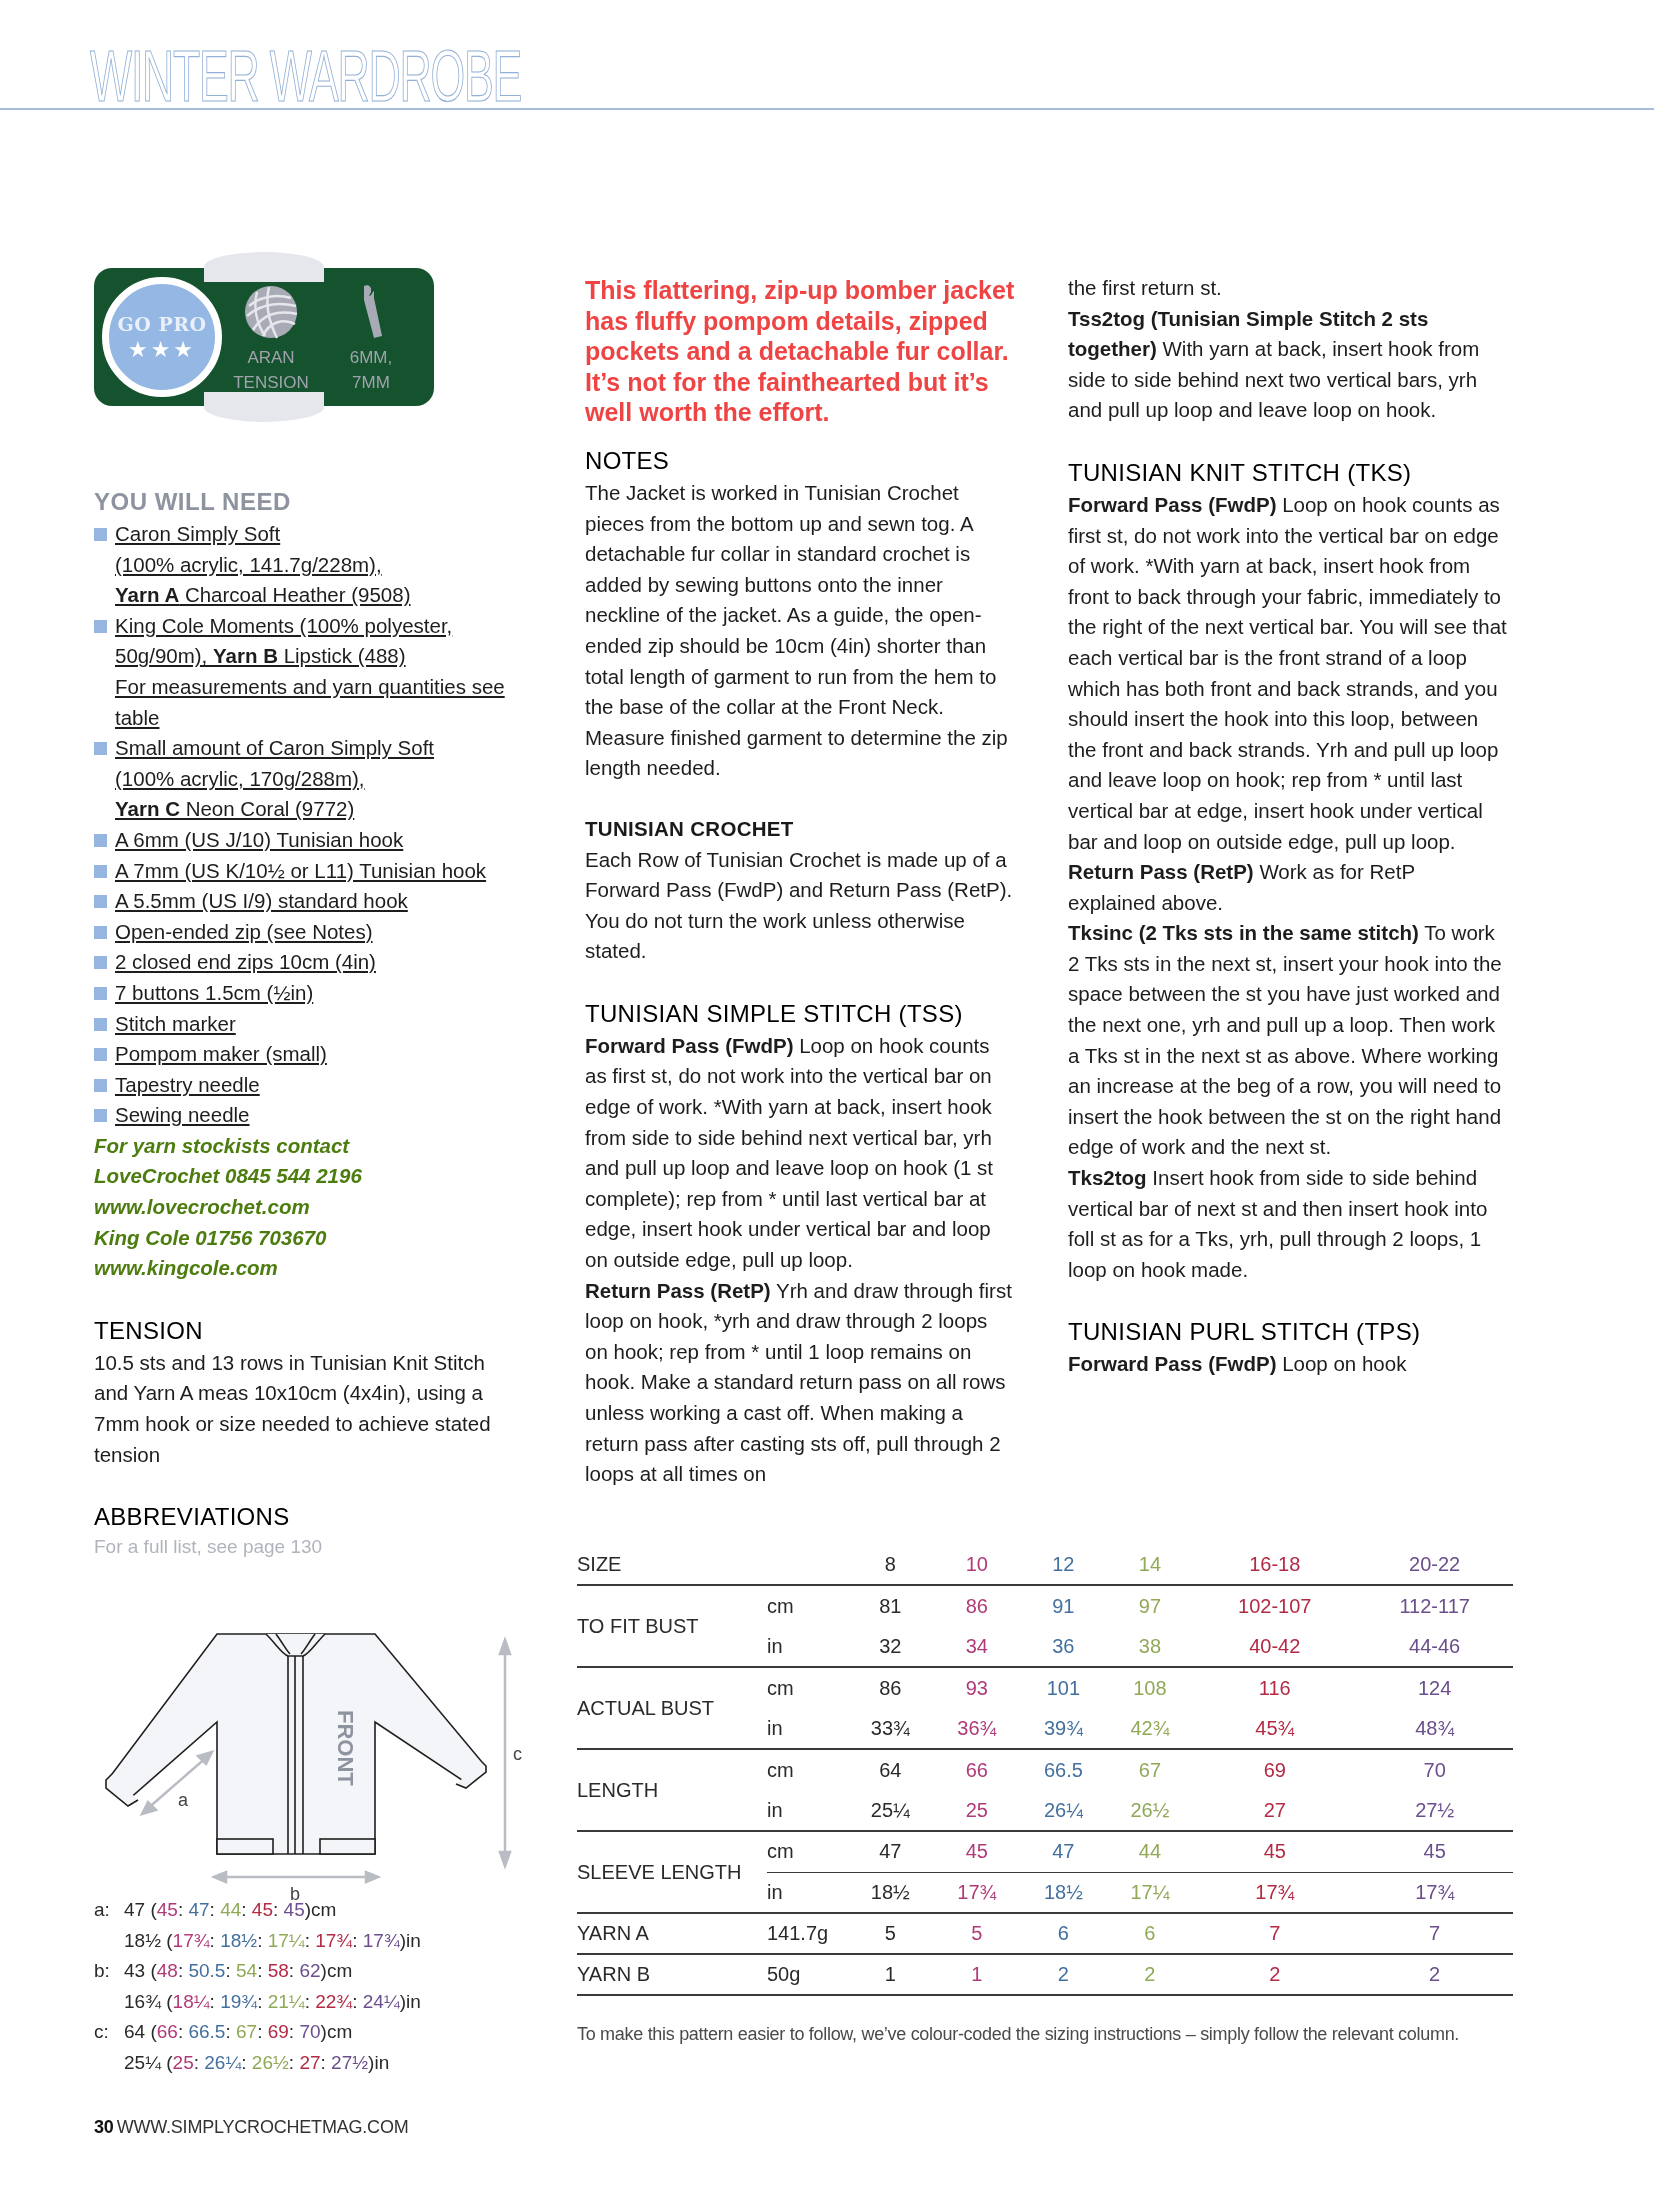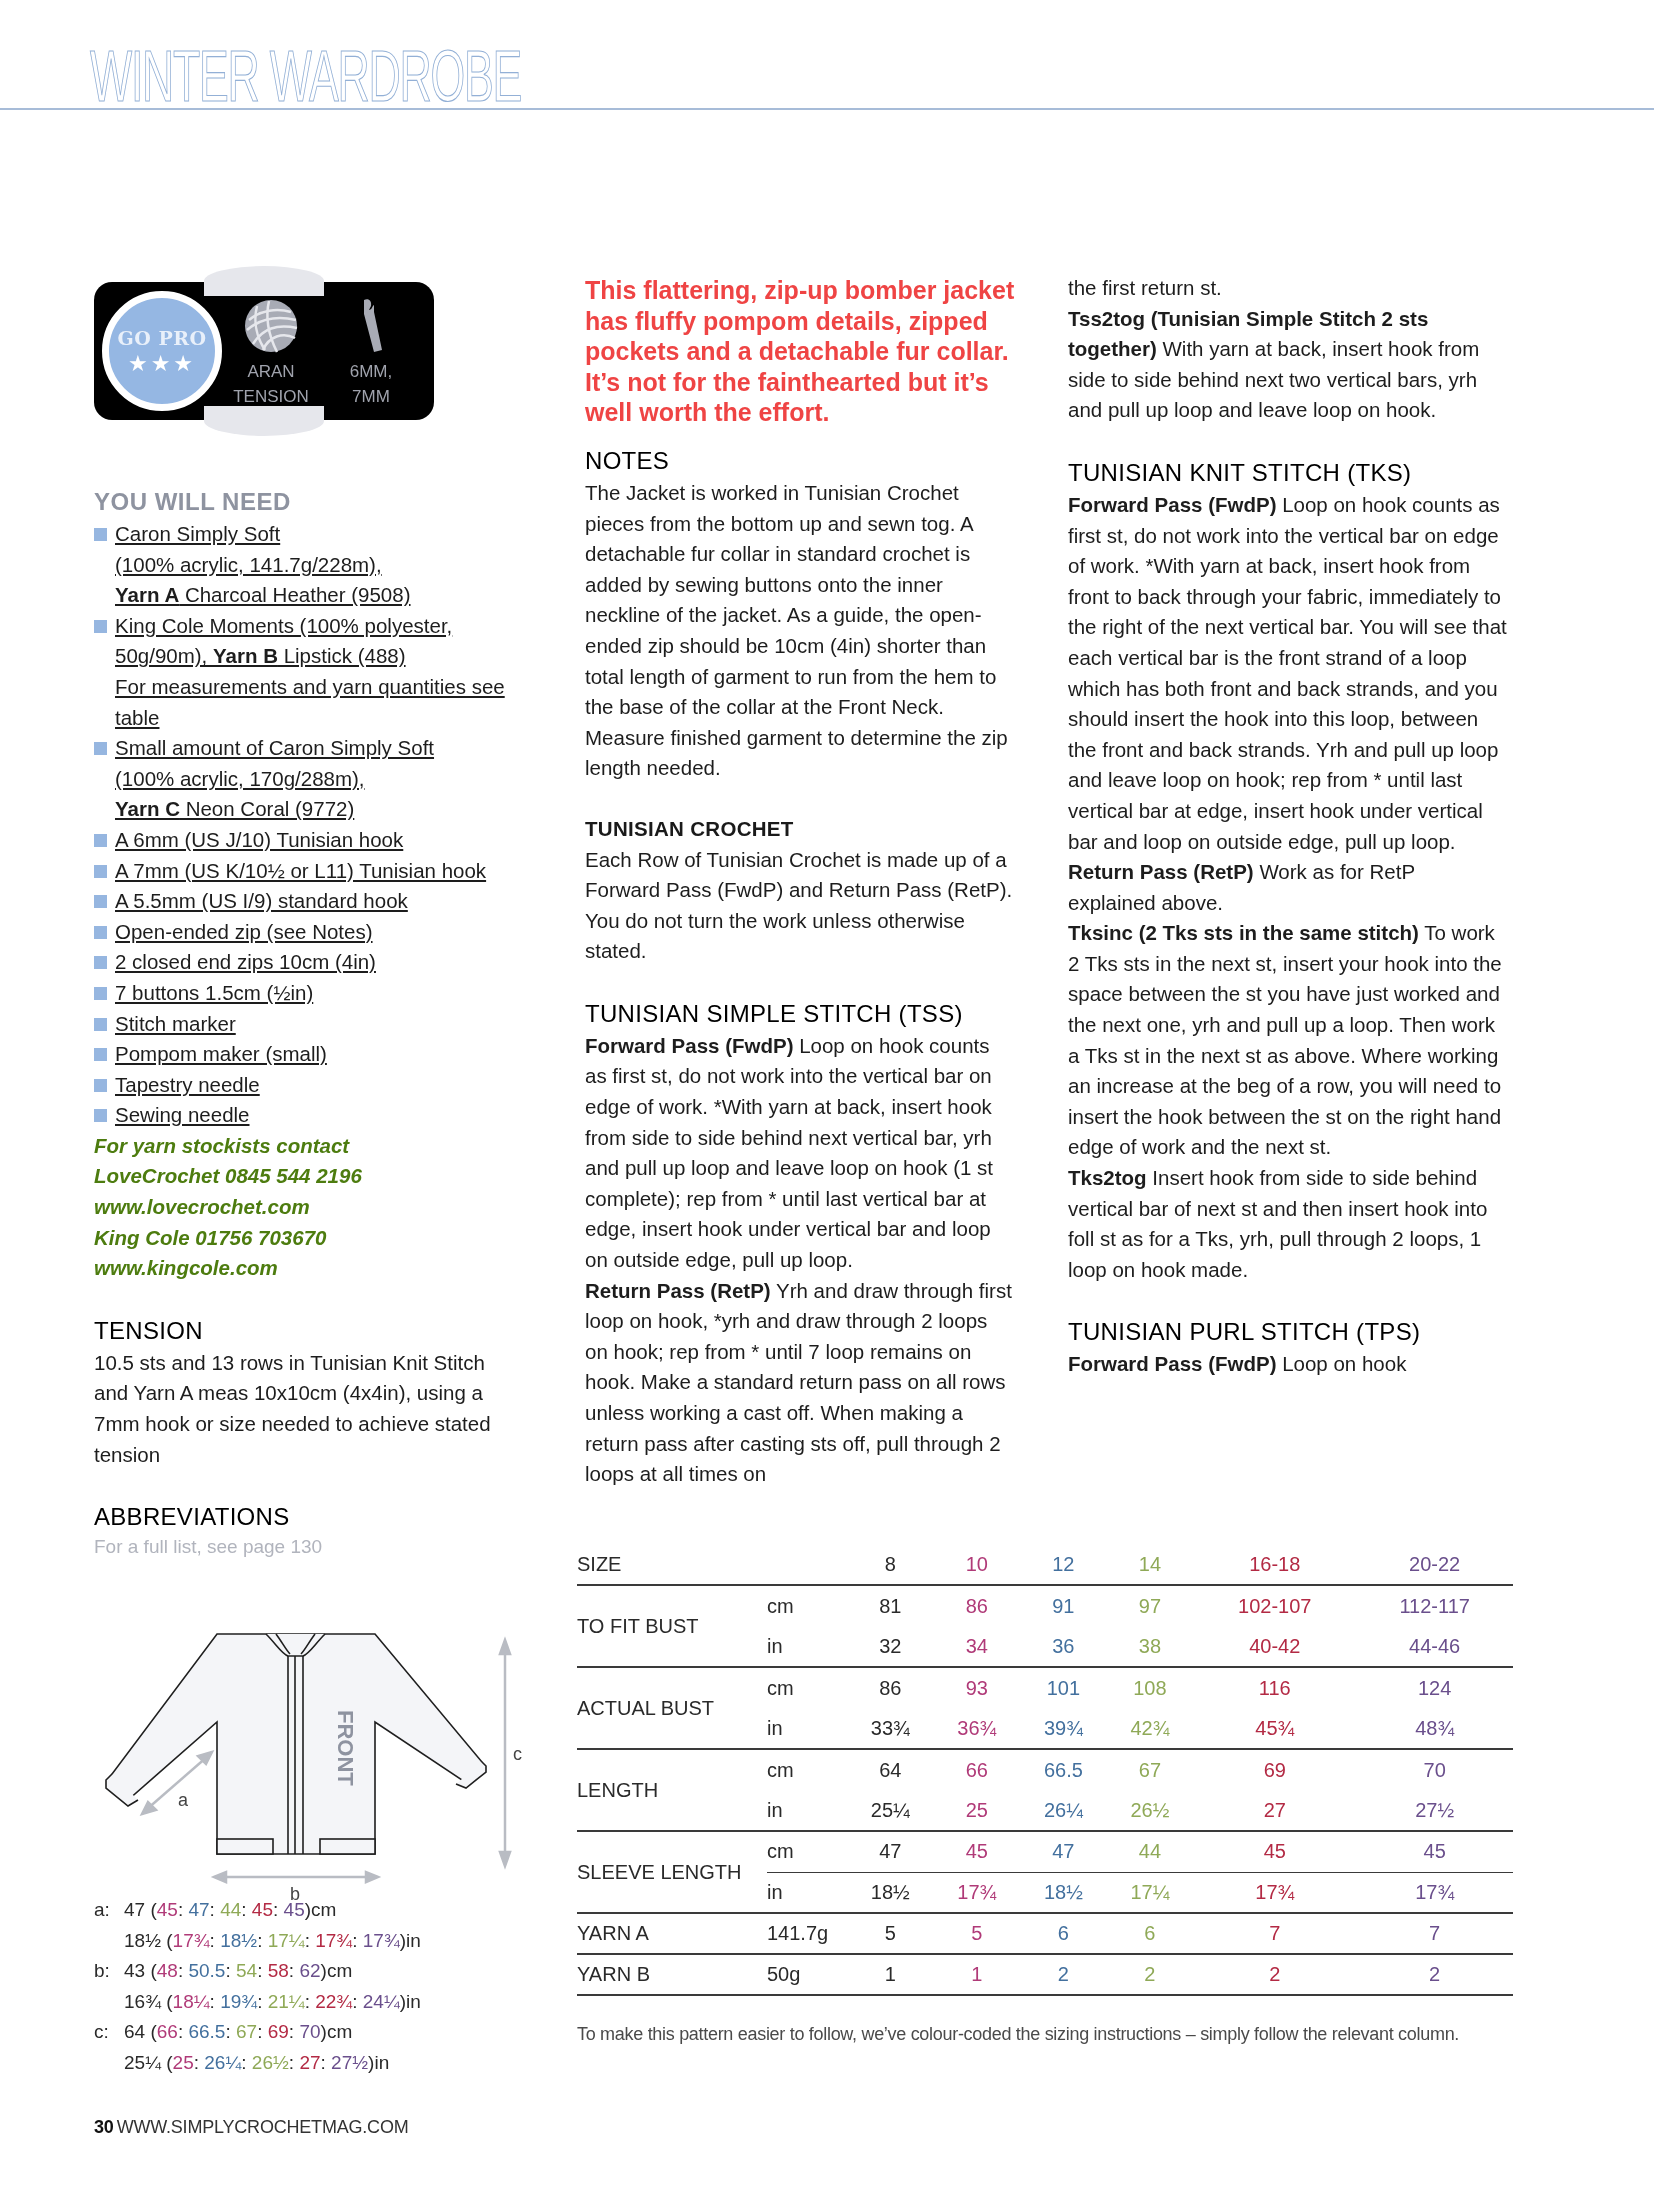--- a/index.html
+++ b/index.html
@@ -12,22 +12,22 @@
     font-family: "Liberation Sans Narrow", "Liberation Sans", sans-serif;
     font-size: 72px; font-weight: 100; letter-spacing: -2px;
     color: transparent; -webkit-text-stroke: 1.2px #93b0d6;
     transform: scaleX(0.62); transform-origin: left top;
     line-height: 72px; white-space: nowrap;
   }
   .header-rule { position: absolute; left: 0; top: 108px; width: 1654px; height: 2px; background: #a7bcd8; }
 
   
   .badge-panel {
-    position: absolute; left: 94px; top: 282px; width: 340px; height: 138px;
-    background: #000000; border-radius: 18px;
+    position: absolute; left: 94px; top: 268px; width: 340px; height: 138px;
+    background: #14532d; border-radius: 18px;
   }
   .badge-panel::before {
     content: ""; position: absolute; left: 110px; top: -16px; width: 120px; height: 30px;
     background: #e6e7ec; border-radius: 50% 50% 0 0;
   }
   .badge-panel::after {
     content: ""; position: absolute; left: 110px; bottom: -16px; width: 120px; height: 30px;
     background: #e6e7ec; border-radius: 0 0 50% 50%;
   }
   .go-pro {
@@ -247,21 +247,21 @@
   <div class="intro">This flattering, zip-up bomber jacket has fluffy pompom details, zipped pockets and a detachable fur collar. It’s not for the fainthearted but it’s well worth the effort.</div>
   <div class="gap-s"></div>
   <div class="sec-head">NOTES</div>
   <div class="body-text">The Jacket is worked in Tunisian Crochet pieces from the bottom up and sewn tog. A detachable fur collar in standard crochet is added by sewing buttons onto the inner neckline of the jacket. As a guide, the open-ended zip should be 10cm (4in) shorter than total length of garment to run from the hem to the base of the collar at the Front Neck. Measure finished garment to determine the zip length needed.</div>
   <div class="gap"></div>
   <div class="bold-head">TUNISIAN CROCHET</div>
   <div class="body-text">Each Row of Tunisian Crochet is made up of a Forward Pass (FwdP) and Return Pass (RetP). You do not turn the work unless otherwise stated.</div>
   <div class="gap"></div>
   <div class="sec-head">TUNISIAN SIMPLE STITCH (TSS)</div>
   <div class="body-text"><b>Forward Pass (FwdP)</b><span> Loop on hook counts as first st, do not work into the vertical bar on edge of work. *With yarn at back, insert hook from side to side behind next vertical bar, yrh and pull up loop and leave loop on hook (1 st complete); rep from * until last vertical bar at edge, insert hook under vertical bar and loop on outside edge, pull up loop.</span></div>
-  <div class="body-text"><b>Return Pass (RetP)</b><span> Yrh and draw through first loop on hook, *yrh and draw through 2 loops on hook; rep from * until 7 loop remains on hook. Make a standard return pass on all rows unless working a cast off. When making a return pass after casting sts off, pull through 2 loops at all times on</span></div>
+  <div class="body-text"><b>Return Pass (RetP)</b><span> Yrh and draw through first loop on hook, *yrh and draw through 2 loops on hook; rep from * until 1 loop remains on hook. Make a standard return pass on all rows unless working a cast off. When making a return pass after casting sts off, pull through 2 loops at all times on</span></div>
 </div>
 
 <div class="col-right">
   <div class="body-text">the first return st.</div>
   <div class="body-text"><b>Tss2tog (Tunisian Simple Stitch 2 sts together)</b><span> With yarn at back, insert hook from side to side behind next two vertical bars, yrh and pull up loop and leave loop on hook.</span></div>
   <div class="gap"></div>
   <div class="sec-head">TUNISIAN KNIT STITCH (TKS)</div>
   <div class="body-text"><b>Forward Pass (FwdP)</b><span> Loop on hook counts as first st, do not work into the vertical bar on edge of work. *With yarn at back, insert hook from front to back through your fabric, immediately to the right of the next vertical bar. You will see that each vertical bar is the front strand of a loop which has both front and back strands, and you should insert the hook into this loop, between the front and back strands. Yrh and pull up loop and leave loop on hook; rep from * until last vertical bar at edge, insert hook under vertical bar and loop on outside edge, pull up loop.</span></div>
   <div class="body-text"><b>Return Pass (RetP)</b><span> Work as for RetP explained above.</span></div>
   <div class="body-text"><b>Tksinc (2 Tks sts in the same stitch)</b><span> To work 2 Tks sts in the next st, insert your hook into the space between the st you have just worked and the next one, yrh and pull up a loop. Then work a Tks st in the next st as above. Where working an increase at the beg of a row, you will need to insert the hook between the st on the right hand edge of work and the next st.</span></div>

